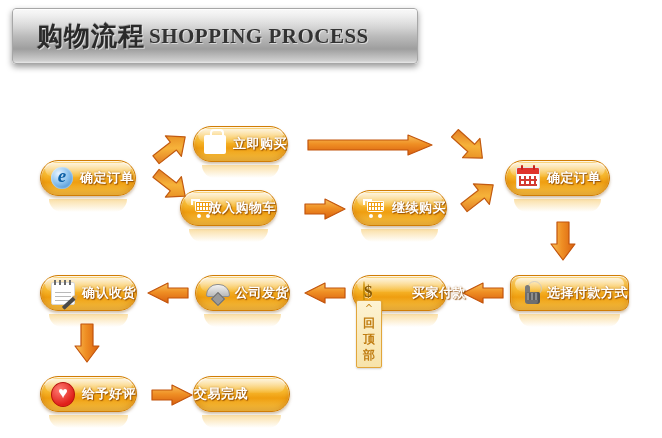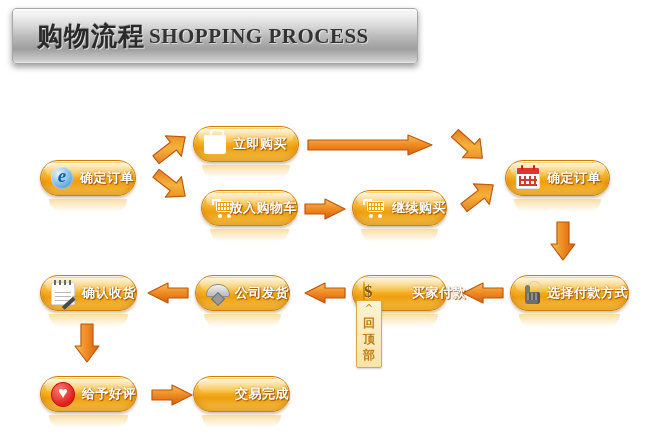--- a/index.html
+++ b/index.html
@@ -68,21 +68,21 @@
     background:linear-gradient(180deg,rgba(244,178,40,.42),rgba(244,178,40,0));
     pointer-events:none;
   }
   .btn .label{
     position:relative;z-index:3;
     font-family:"DejaVu Sans", sans-serif;
     font-weight:bold;font-size:13px;color:#ffffff;
     text-shadow:1px 1px 1px rgba(140,70,0,.85), 0 0 2px rgba(150,80,0,.6);
     white-space:nowrap;letter-spacing:.5px;
   }
-  .btn.center{justify-content:flex-end;}
+  .btn.center{justify-content:flex-start;}
   .btn .ico{position:relative;z-index:3;display:block;margin-left:10px;margin-right:7px;}
 
   
   .ico-ie{width:22px;height:22px;border-radius:50%;
     background:radial-gradient(circle at 35% 30%,#e8f4ff 0%,#8fc4ef 45%,#2a7cc7 100%);
     box-shadow:inset 0 0 2px #fff;position:relative;}
   .ico-ie:after{content:"e";position:absolute;left:0;right:0;top:-2px;
     font-family:"Liberation Serif",serif;font-style:italic;font-weight:bold;
     font-size:19px;color:#0b5fa5;text-align:center;}
   .ico-bag{width:22px;height:19px;background:#ffffff;border-radius:2px;position:relative;}
@@ -167,26 +167,26 @@
   <div class="banner">
     <span class="banner-cn">购物流程</span>
     <span class="banner-en">SHOPPING PROCESS</span>
   </div>
 
   <div class="btn" style="left:40px;top:160px;width:96px;">
     <span class="ico ico-ie"></span>
     <span class="label">确定订单</span>
   </div>
 
-  <div class="btn" style="left:193px;top:126px;width:106px;">
+  <div class="btn" style="left:193px;top:126px;width:95px;">
     <span class="ico ico-bag"></span>
     <span class="label">立即购买</span>
   </div>
 
-  <div class="btn" style="left:201px;top:190px;width:97px;">
+  <div class="btn" style="left:180px;top:190px;width:97px;">
     <span class="ico ico-cart">
       <span class="handle"></span>
         <span class="basket"></span>
         <span class="w1"></span>
         <span class="w2"></span>
     </span>
     <span class="label">放入购物车</span>
   </div>
 
   <div class="btn" style="left:352px;top:190px;width:95px;">
@@ -200,21 +200,21 @@
   </div>
 
   <div class="btn" style="left:505px;top:160px;width:105px;">
     <span class="ico ico-cal">
       <span class="top"></span>
         <span class="grid"></span>
     </span>
     <span class="label">确定订单</span>
   </div>
 
-  <div class="btn" style="left:510px;top:275px;width:119px;">
+  <div class="btn" style="left:510px;top:275px;width:119px;border-radius:9px;">
     <span class="ico ico-hand">
       <span class="ring"></span>
         <span class="finger"></span>
         <span class="palm"></span>
     </span>
     <span class="label">选择付款方式</span>
   </div>
 
   <div class="btn" style="left:352px;top:275px;width:95px;gap:40px;">
     <span class="ico ico-dollar"></span>

